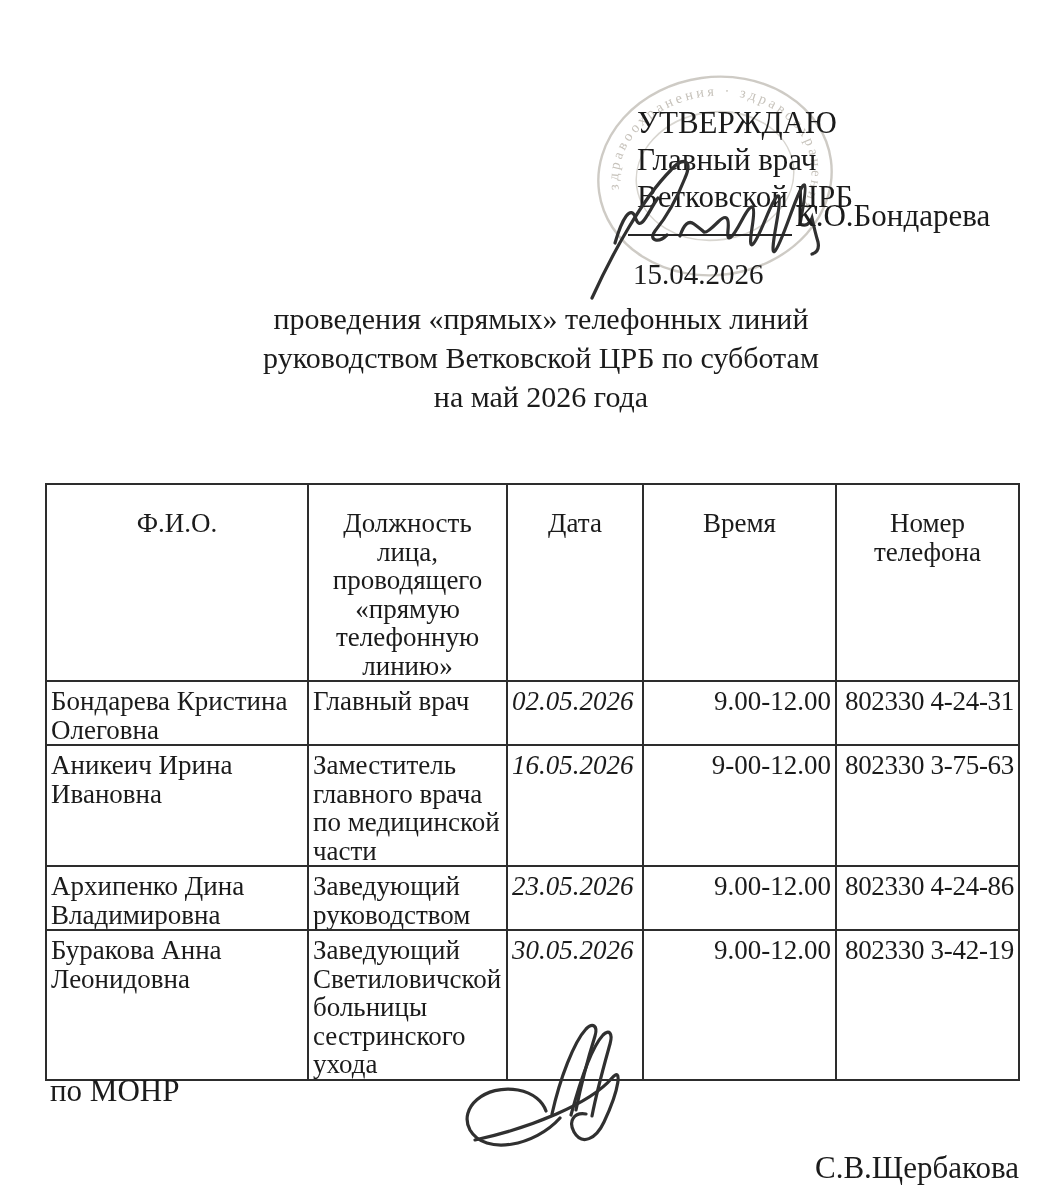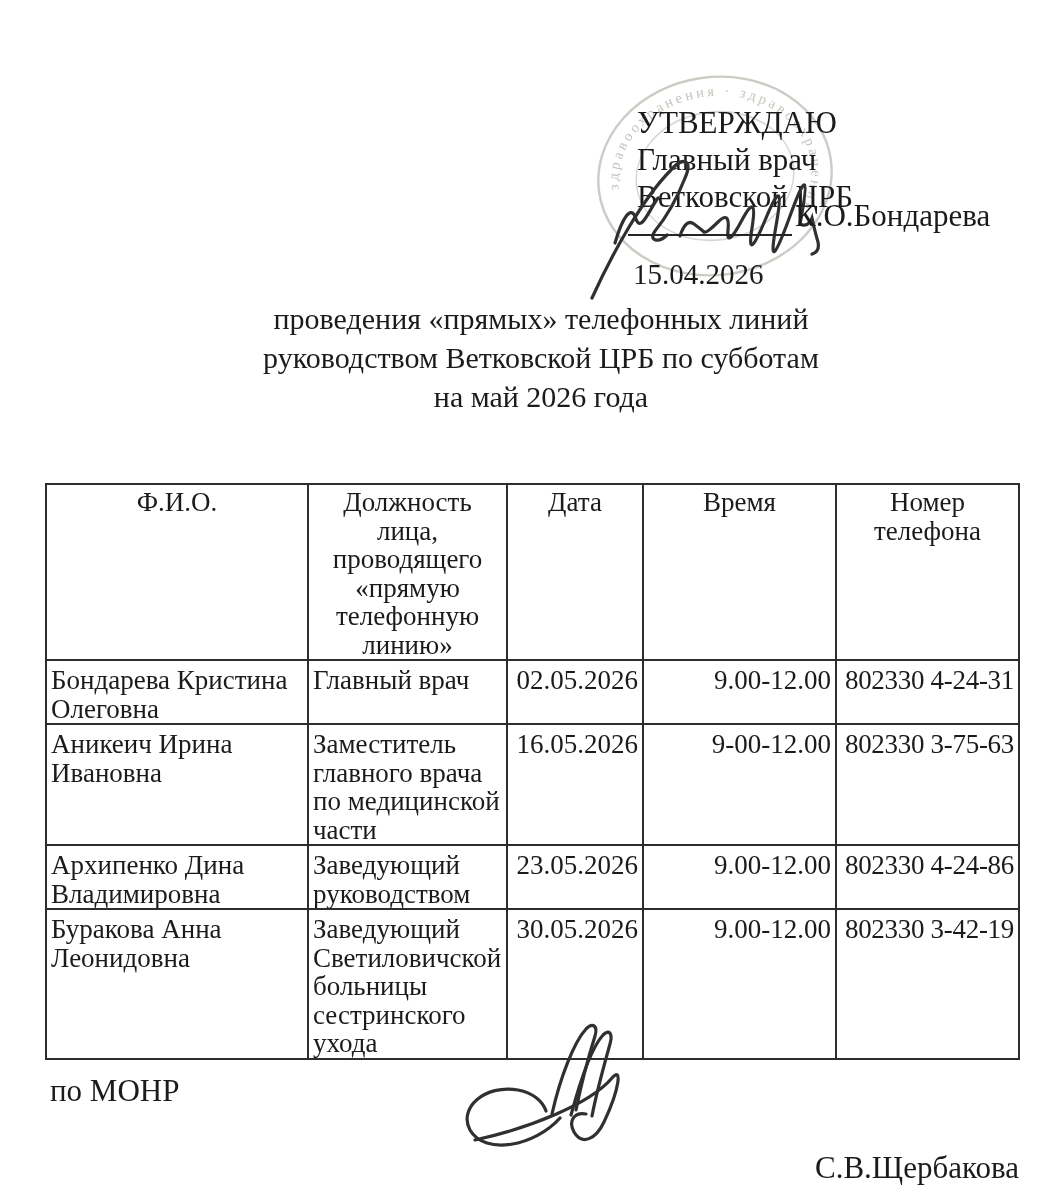--- a/index.html
+++ b/index.html
@@ -32,29 +32,29 @@
     border-collapse:collapse;table-layout:fixed;
   }
   table.schedule th,table.schedule td{
     border:2px solid #2d2d2d;
     vertical-align:top;
     font-weight:normal;
     font-size:27px;line-height:28.5px;
     padding:5px 4px 0 4px;
     overflow:hidden;
   }
-  table.schedule th{text-align:center;padding-top:3px;}
+  table.schedule th{text-align:center;padding-top:24px;}
   tr.hdr{height:176px;}
   tr.r0{height:55px;margin-left:20px;}
   tr.r1{height:116px;}
   tr.r2{height:58px;}
   tr.r3{height:146px;}
   td.c0{text-align:left;padding-left:9px;padding-right:5px;}
   td.c1{text-align:left;padding-left:9px;padding-right:4px;}
-  td.c2{text-align:right;padding-left:1px;padding-right:1px;}
+  td.c2{text-align:left;padding-left:1px;padding-right:1px;font-style:italic;}
   td.c3{text-align:right;}
   td.c4{text-align:right;padding-left:8px;padding-right:2px;letter-spacing:-.3px;}
 
   
   .footer-left{left:50px;top:1070px;font-size:31px;line-height:41px;white-space:nowrap;}
   .sig2{left:440px;top:1018px;}
   .footer-name{left:788px;top:1150px;font-size:31px;white-space:nowrap;margin-left:27px;}
 </style>
 </head>
 <body>

